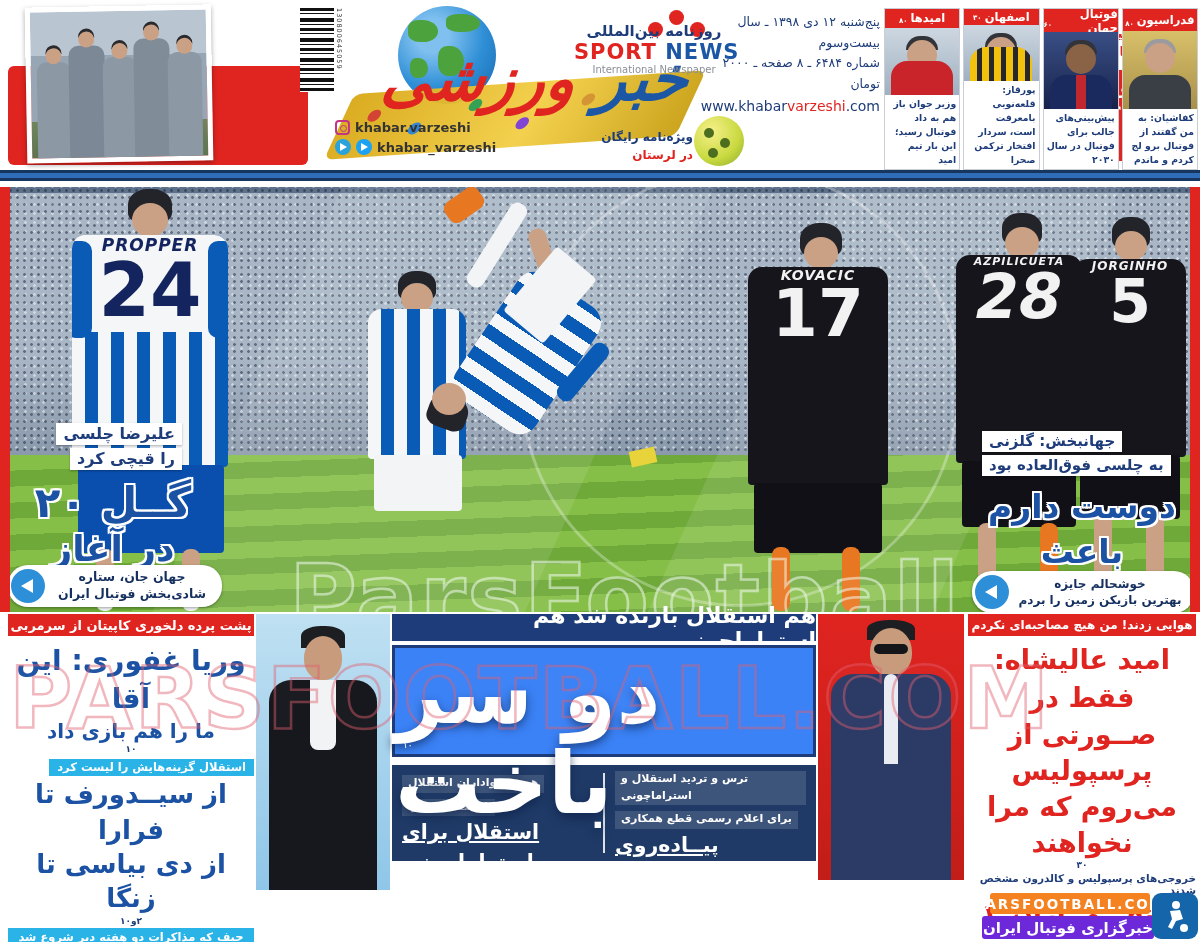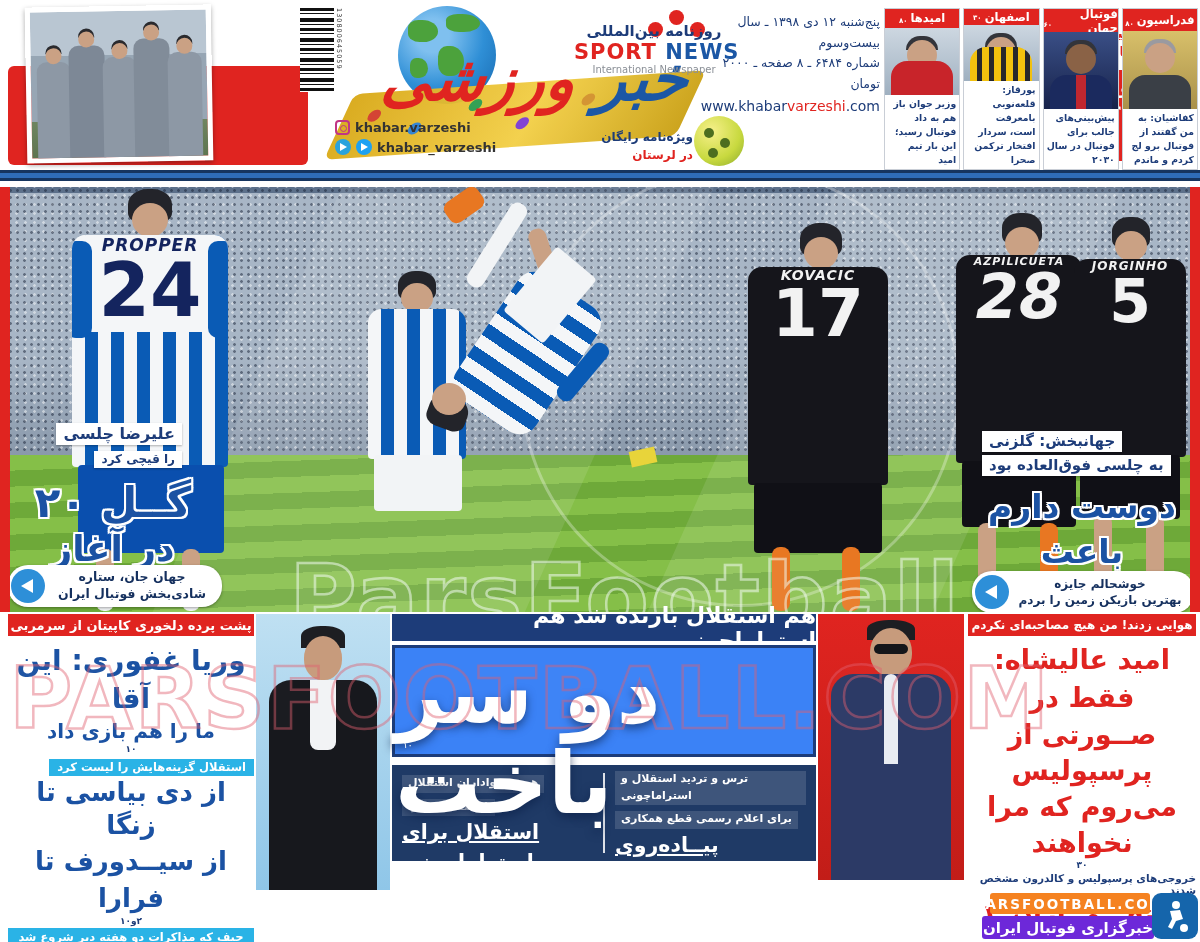--- a/index.html
+++ b/index.html
@@ -387,21 +387,21 @@
         <div class="p-name n-white" style="font-size:12px;">JORGINHO</div>
         <div class="p-num n-white" style="font-size:60px;">5</div>
       </div>
       <div class="p-shorts" style="left:1080px;top:268px;width:100px;height:64px;background:#101016;"></div>
       <div class="leg" style="left:1094px;top:328px;height:72px;background:#caa184;"></div>
       <div class="leg" style="left:1146px;top:328px;height:72px;background:#caa184;"></div>
     </div>
 
     <div class="abs fa" style="left:12px;top:236px;width:170px;">
       <div><span class="chip" style="font-size:16px;">علیرضا چلسی</span></div>
-      <div><span class="chip" style="font-size:12px;text-align:center;">را قیچی کرد</span></div>
+      <div><span class="chip" style="font-size:16px;text-align:center;">را قیچی کرد</span></div>
     </div>
     <div class="abs fa" style="left:2px;top:292px;width:222px;text-align:center;">
       <div class="blue-head outline-w" style="font-size:42px;line-height:1.15;">گــل ۲۰</div>
       <div class="blue-head outline-w" style="font-size:36px;line-height:1.2;">در آغاز ۲۰۲۰</div>
 
     </div>
     <div class="pill" style="left:8px;top:378px;width:214px;height:42px;">
       <div class="arrow"></div>
       <div class="txt fa">
           <div>جهان جان، ستاره</div>
@@ -435,22 +435,22 @@
     <div class="strip-red fa">پشت پرده دلخوری کاپیتان از سرمربی</div>
     <div class="fa" style="text-align:center;margin-top:6px;">
       <div class="blue-head outline-w" style="font-size:28px;line-height:1.35;">وریا غفوری: این آقا</div>
       <div class="blue-head outline-w" style="font-size:20px;line-height:1.3;">ما را هم بازی داد</div>
       <div class="pgnum">۱۰</div>
     </div>
     <div class="fa" style="text-align:right;margin-top:2px;">
       <span class="kicker-cyan">استقلال گزینه‌هایش را لیست کرد</span>
     </div>
     <div class="fa" style="text-align:center;">
+      <div class="blue-head outline-w" style="font-size:26px;line-height:1.4;">از سیــدورف تا فرارا</div>
       <div class="blue-head outline-w" style="font-size:26px;line-height:1.3;">از دی بیاسی تا زنگا</div>
-      <div class="blue-head outline-w" style="font-size:26px;line-height:1.4;">از سیــدورف تا فرارا</div>
       <div class="pgnum">۲و۱۰</div>
     </div>
     <div class="strip-cyan fa" style="margin-top:2px;">حیف که مذاکرات دو هفته دیر شروع شد</div>
 
   </div>
 
   <div class="photo-man tux-bg man" style="left:256px;top:614px;width:134px;height:276px;">
     <div class="hair2" style="top:12px;width:44px;height:22px;"></div>
     <div class="hd" style="top:22px;width:38px;height:44px;"></div>
     <div class="body" style="top:66px;width:108px;height:220px;background:#17181d;"></div>

